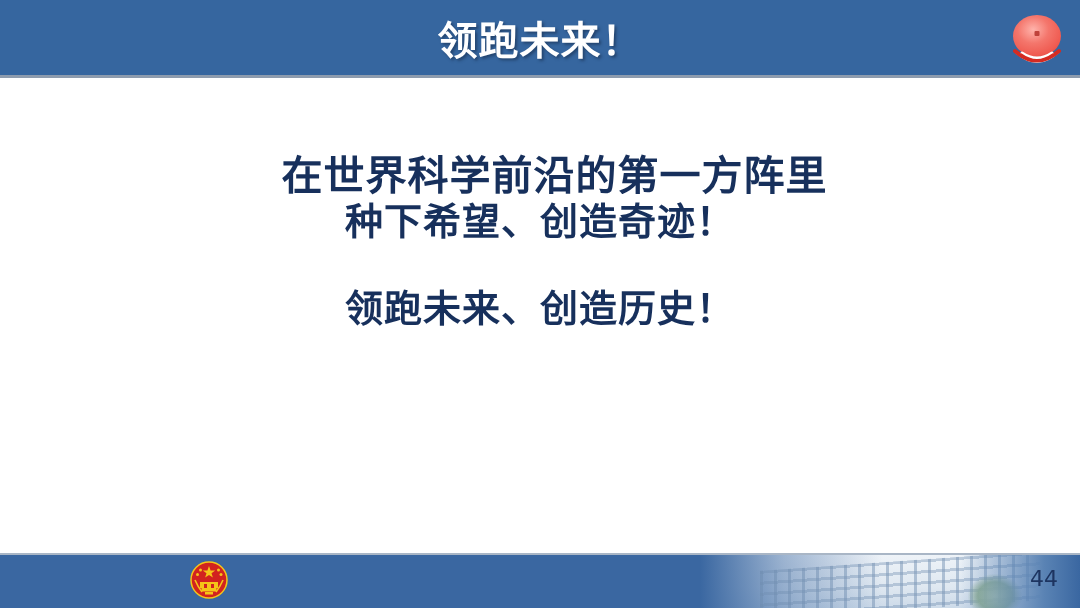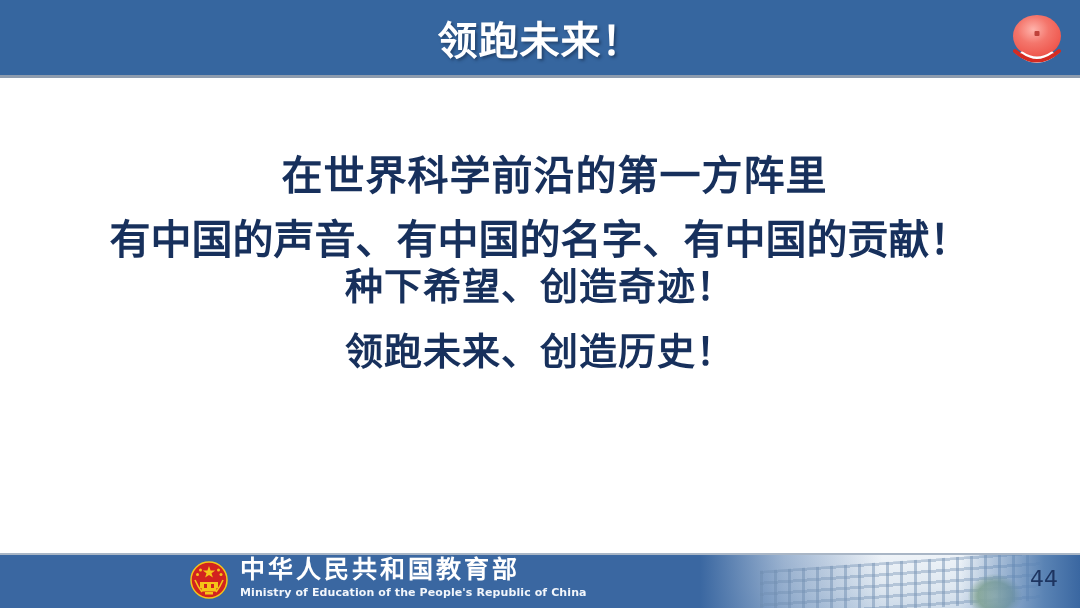--- a/index.html
+++ b/index.html
@@ -73,21 +73,21 @@
     color: #17305c;
     font-weight: bold;
     font-family: "DejaVu Sans", "Liberation Sans", sans-serif;
     white-space: nowrap;
     line-height: 1.18;
   }
 
   #line1 { margin-top: 74px; font-size: 41px; letter-spacing: 1px; padding-left: 29px; }
   #line2 { margin-top: 16px; font-size: 41px; letter-spacing: 0px; }
   #line3 { font-size: 38px; letter-spacing: 1px; }
-  #line4 { margin-top: 20px; font-size: 38px; letter-spacing: 1px; }
+  #line4 { margin-top: 42px; font-size: 38px; letter-spacing: 1px; }
 
   
   #footer-bar {
     position: absolute;
     left: 0;
     top: 553px;
     width: 1080px;
     height: 55px;
     background: #3a67a1;
     border-top: 2px solid #a9b6c6;
@@ -207,21 +207,20 @@
 
         <path d="M9 43 Q31 62 53 43" stroke="#d42b22" stroke-width="4" fill="none" stroke-linecap="round"></path>
         <path d="M16 45 Q31 55 46 45" stroke="#ffffff" stroke-width="3" fill="none" stroke-linecap="round"></path>
         <path d="M15 46.5 Q31 58 47 46.5" stroke="#d42b22" stroke-width="2.5" fill="none" stroke-linecap="round"></path>
       </svg>
     </div>
   </div>
 
   <div id="content">
     <div class="para" id="line1">在世界科学前沿的第一方阵里</div>
-    <div class="para" id="line2">有中国的声音、有中国的名字、有中国的贡献！</div>
     <div class="para" id="line3">种下希望、创造奇迹！</div>
     <div class="para" id="line4">领跑未来、创造历史！</div>
   </div>
 
   <div id="footer-bar">
     <div id="footer-building">
       <div class="photo"></div>
       <div class="windows"></div>
       <div class="tree"></div>
       <div class="sky"></div>
@@ -244,20 +243,16 @@
       <rect x="11.5" y="28" width="15" height="3.5" fill="#f5c518"></rect>
       <rect x="14" y="24" width="3" height="4" fill="#d2231f"></rect>
       <rect x="21" y="24" width="3" height="4" fill="#d2231f"></rect>
 
       <path d="M5 20 Q8 27 12 32" stroke="#f5c518" stroke-width="1.6" fill="none"></path>
       <path d="M33 20 Q30 27 26 32" stroke="#f5c518" stroke-width="1.6" fill="none"></path>
       <rect x="15" y="32" width="8" height="2.5" fill="#f5c518"></rect>
     </svg>
   </div>
 
-  <div id="ministry-text">
-    <div id="ministry-cn">中华人民共和国教育部</div>
-    <div id="ministry-en">Ministry of Education of the People's Republic of China</div>
-  </div>
 
   <div id="page-number">44</div>
 
 </div>
 
 </body></html>

